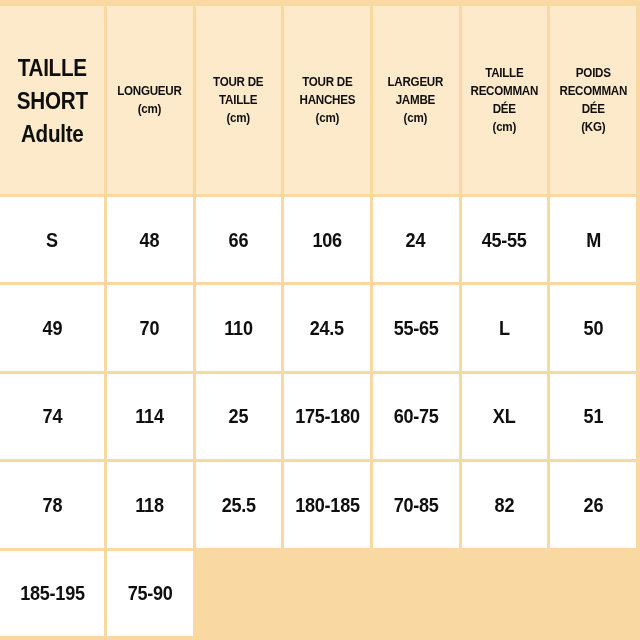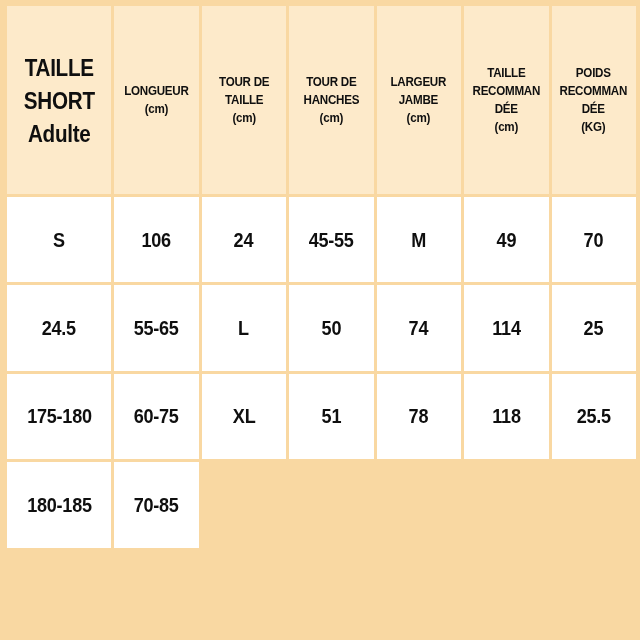--- a/index.html
+++ b/index.html
@@ -6,21 +6,21 @@
     margin: 0;
     padding: 0;
     background: #ffffff;
     font-family: "Liberation Sans", sans-serif;
   }
   .sheet {
     width: 640px;
     height: 640px;
     box-sizing: border-box;
     background: #f9d8a2;           
-    padding: 6px 4px 4px 7px;
+    padding: 6px 4px 4px 0;
   }
   .grid {
     width: 100%;
     height: 100%;
     display: grid;
     grid-template-columns: 104px repeat(6, 1fr);
     grid-template-rows: 188px repeat(5, 1fr);
     gap: 3px;
     background: #f9d8a2;
   }
@@ -96,39 +96,48 @@
       <span class="txt colhead">POIDS
 RECOMMAN
 DÉE
 (KG)</span>
     </div>
 
     <div class="cell body">
       <span class="txt val">S</span>
     </div>
     <div class="cell body">
+      <span class="txt val">48</span>
+    </div>
+    <div class="cell body">
+      <span class="txt val">66</span>
+    </div>
+    <div class="cell body">
       <span class="txt val">106</span>
     </div>
     <div class="cell body">
       <span class="txt val">24</span>
     </div>
     <div class="cell body">
       <span class="txt val">45-55</span>
     </div>
 
     <div class="cell body">
       <span class="txt val">M</span>
     </div>
     <div class="cell body">
       <span class="txt val">49</span>
     </div>
     <div class="cell body">
       <span class="txt val">70</span>
     </div>
     <div class="cell body">
+      <span class="txt val">110</span>
+    </div>
+    <div class="cell body">
       <span class="txt val">24.5</span>
     </div>
     <div class="cell body">
       <span class="txt val">55-65</span>
     </div>
 
     <div class="cell body">
       <span class="txt val">L</span>
     </div>
     <div class="cell body">
@@ -165,15 +174,27 @@
     <div class="cell body">
       <span class="txt val">25.5</span>
     </div>
     <div class="cell body">
       <span class="txt val">180-185</span>
     </div>
     <div class="cell body">
       <span class="txt val">70-85</span>
     </div>
 
+    <div class="cell body">
+      <span class="txt val">82</span>
+    </div>
+    <div class="cell body">
+      <span class="txt val">26</span>
+    </div>
+    <div class="cell body">
+      <span class="txt val">185-195</span>
+    </div>
+    <div class="cell body">
+      <span class="txt val">75-90</span>
+    </div>
 
   </div>
 </div>
 
 </body></html>

